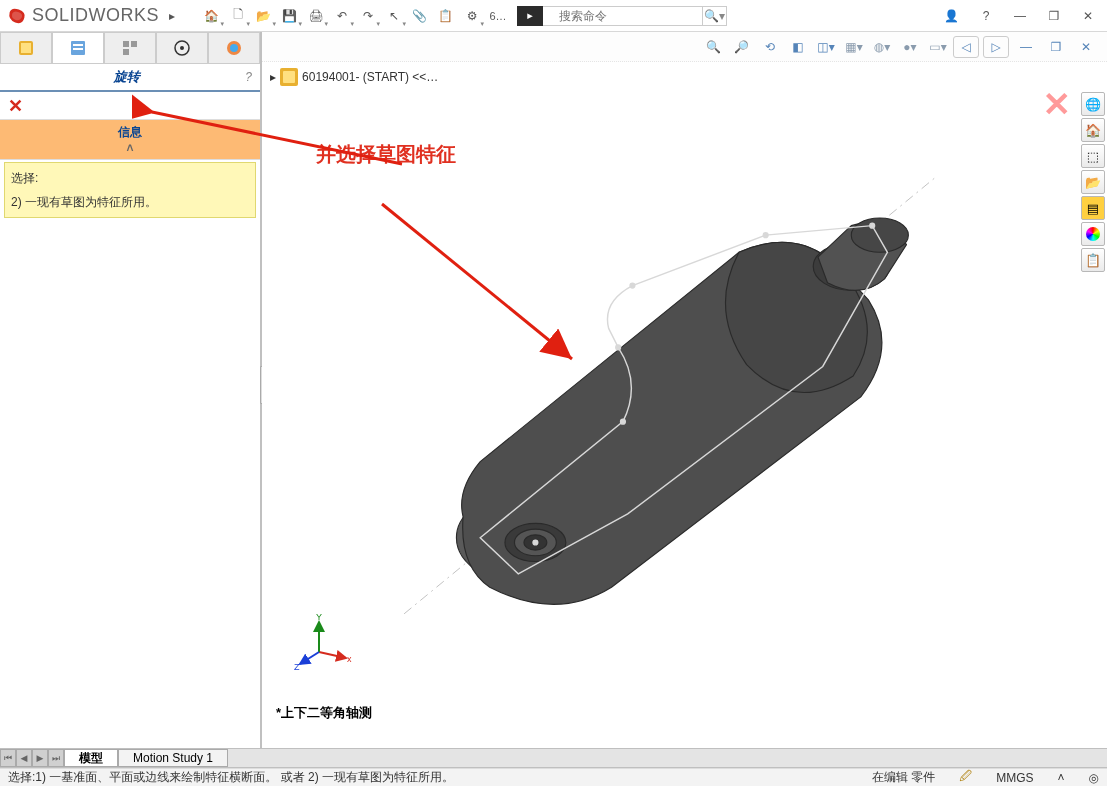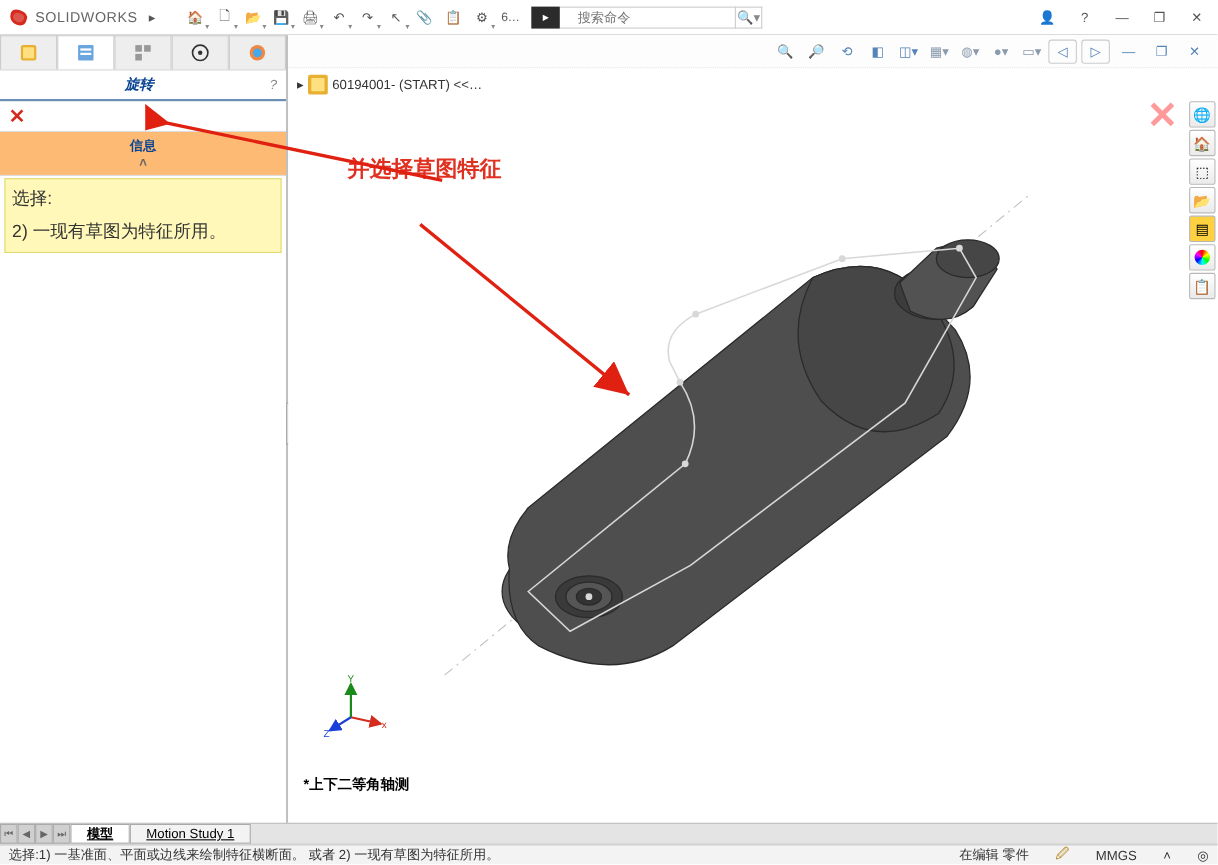--- a/index.html
+++ b/index.html
@@ -2,42 +2,42 @@
 <html><head>
 <meta charset="utf-8">
 <style>
 * { box-sizing: border-box; margin: 0; padding: 0; font-family: "Microsoft YaHei", Arial, sans-serif; }
 body { width: 1107px; height: 786px; background: #fff; overflow: hidden; position: relative; font-size: 12px; }
 
 
 .title-bar { height: 32px; background: #fff; border-bottom: 1px solid #d8d8d8; display: flex; align-items: center; padding: 0 6px; }
 .logo { width: 22px; height: 22px; margin-right: 4px; position:relative; }
 .logo svg { width:100%; height:100%; }
-.brand { font-size: 13px; font-weight: bold; color: #d52b1e; letter-spacing: .5px; }
+.brand { font-size: 18px; font-weight: bold; color: #d52b1e; letter-spacing: .5px; }
 .brand span { color: #666; font-weight: normal; }
 .tb-sep { width: 14px; }
 .tb-btn { width: 26px; height: 26px; display:flex; align-items:center; justify-content:center; color:#555; cursor:pointer; position:relative; }
 .tb-btn.dd::after { content:"▾"; font-size:7px; position:absolute; right:1px; bottom:1px; color:#888; }
 .search-box { display:flex; align-items:center; margin-left:6px; }
 .search-cmd { width:26px; height:20px; background:#2b2b2b; color:#fff; display:flex; align-items:center; justify-content:center; font-size:11px; }
 .search-input { width: 160px; height:20px; border:1px solid #ccc; border-left:none; padding:0 16px; font-size:12px; color:#888; }
 .search-go { width:24px; height:20px; border:1px solid #ccc; border-left:none; display:flex; align-items:center; justify-content:center; color:#888; }
 .win-btns { margin-left:auto; display:flex; gap:8px; align-items:center; }
 
 
 .left-panel { position:absolute; left:0; top:32px; width:262px; height:722px; border-right: 2px solid #c0c0c0; background:#fff; }
 .pm-tabs { height:32px; display:flex; border-bottom:1px solid #ccc; }
 .pm-tab { flex:1; display:flex; align-items:center; justify-content:center; border:1px solid #ccc; border-bottom:none; background:#eee; cursor:pointer; }
 .pm-tab.active { background:#fff; }
 .pm-header { height:28px; display:flex; align-items:center; justify-content:space-between; padding:0 8px; border-bottom:2px solid #6b8fb5;font-style:italic; }
 .pm-title { flex:1; text-align:center; font-weight:bold; color:#0a4592; font-size:13px; }
 .pm-actions { height:28px; display:flex; align-items:center; padding:0 8px; border-bottom:1px solid #ddd; }
 .pm-x { color:#d52b1e; font-size:18px; font-weight:bold; cursor:pointer; }
 .info-head { background:#fdba74; display:flex; align-items:center; justify-content:space-between; padding:4px 8px; border-bottom:1px solid #ddd; font-weight:bold; color:#0a4592;flex-direction:column; }
-.info-body { background:#fff8b8; border:1px solid #e0d870; margin:2px 4px; padding:6px; font-size:16px; color:#333; line-height:1.5; }
+.info-body { background:#fff8b8; border:1px solid #e0d870; margin:2px 4px; padding:6px; font-size:12px; color:#333; line-height:1.5; }
 .drag-handle { position:absolute; left:260px; top:366px; width:6px; height:38px; background:#ddd; border:1px solid #aaa; border-radius:0 3px 3px 0; }
 
 
 .gfx { position:absolute; left:262px; top:32px; right:0; height:722px; background:#fff; }
 .view-toolbar { height:30px; display:flex; align-items:center; justify-content:flex-end; padding:0 8px; gap:2px; background:#fdfdfd; border-bottom: 1px dotted #e5e5e5; }
 .vt-btn { width:26px; height:22px; display:flex; align-items:center; justify-content:center; color:#5584b8; cursor:pointer; border-radius:3px; }
 .vt-btn.box { color:#8a9bad; }
 .vt-ctrls { margin-left:auto; display:flex; gap:4px; }
 .breadcrumb { position:absolute; left:8px; top:36px; display:flex; align-items:center; gap:4px; font-size:12px; color:#333; }
 .bc-ico { width:18px; height:18px; background:#e8b030; border-radius:2px; position:relative; }
@@ -48,21 +48,21 @@
 
 
 .model-canvas { position:absolute; inset:30px 28px 26px 0; }
 .annotation { position:absolute; left:54px; top:108px; color:#e03020; font-size:20px; font-weight:bold; line-height:1.4; }
 .triad { position:absolute; left:32px; bottom:56px; width:60px; height:60px; }
 .view-label { position:absolute; left:14px; bottom:6px; font-weight:bold; font-size:13px; }
 
 
 .bottom-tabs { position:absolute; left:0; bottom:18px; height:20px; background:#e4e4e4; display:flex; align-items:center; width:100%; border-top:1px solid #bfbfbf; border-bottom:1px solid #bfbfbf; }
 .tab-nav-btn { width:16px; height:18px; background:#d0d0d0; border:1px solid #aaa; display:flex; align-items:center; justify-content:center; font-size:9px; color:#666; }
-.bt-tab { padding:0 14px; height:18px; border:1px solid #aaa; background:#f3f3f3; font-size:12px; display:flex; align-items:center;text-decoration:underline; }
+.bt-tab { padding:0 14px; height:18px; border:1px solid #aaa; background:#f3f3f3; font-size:12px; display:flex; align-items:center; }
 .bt-tab.active { background:#fff; font-weight:bold; }
 .status-bar { position:absolute; left:0; bottom:0; height:18px; width:100%; background:#f3f3f3; display:flex; align-items:center; padding:0 8px; font-size:12px; color:#333; border-top:1px solid #ddd;gap:48px; }
 .status-right { margin-left:auto; display:flex; gap:24px; align-items:center; }
 
 
 #part-body { fill:#4e4e4e; stroke:#2a2a2a; stroke-width:1.2; stroke-linejoin:round; }
 #sketch-lines { fill:none; stroke:#d8d8d8; stroke-width:1.5; }
 #axis-line { stroke:#bfbfbf; stroke-dasharray:10 5 2 5; stroke-width:1; }
 
 

